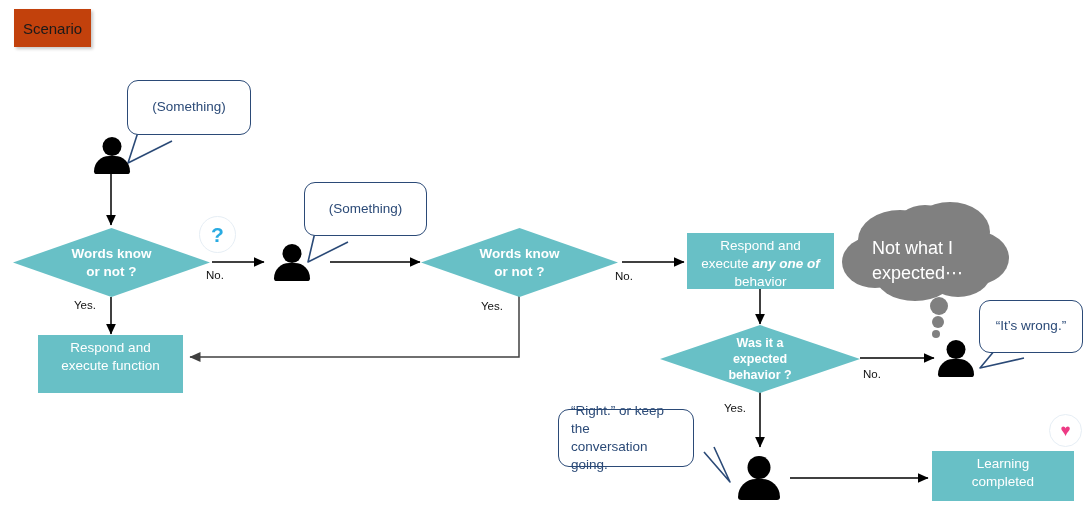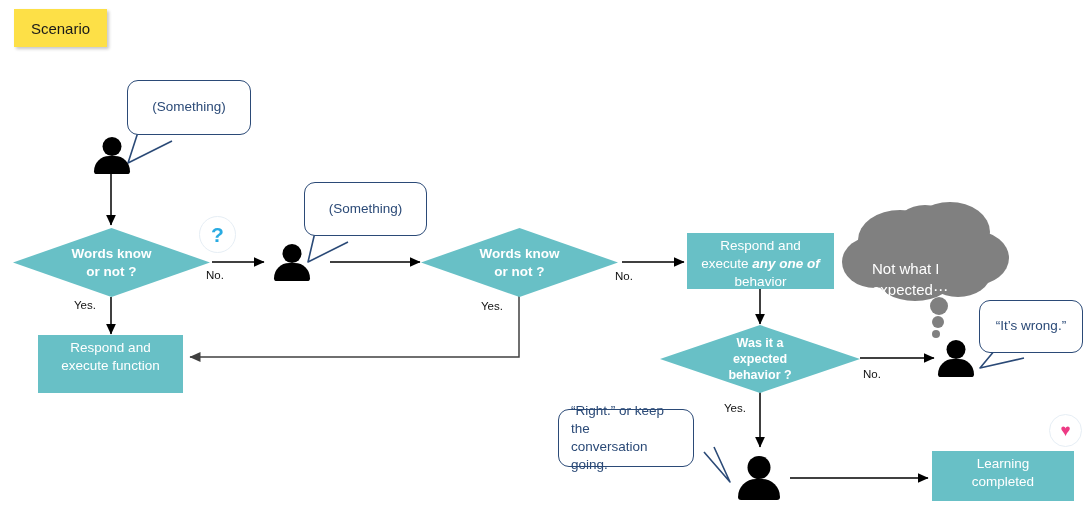--- a/index.html
+++ b/index.html
@@ -16,21 +16,21 @@
 
   
   #tabs { position: absolute; left: 14px; top: 9px; display: flex; }
   .tab {
     height: 38px;
     display: flex; align-items: center; justify-content: center;
     font-size: 15px;
     color: #1a1a1a;
     box-shadow: 2px 2px 3px rgba(0,0,0,0.22);
   }
-  .tab-scenario { width: 93px; background: #fde047; }
+  .tab-scenario { width: 77px; background: #c2410c; }
   .tab-llm { width: 91px; background: #ffffff; border: 1px solid #bcd4e6; }
 
   
   #wires { position: absolute; left:0; top:0; width:1091px; height:509px; }
 
   
   .proc {
     position: absolute;
     background: #68c0c6;
     color: #ffffff;
@@ -73,22 +73,22 @@
     border-radius: 11px;
     background: #ffffff;
     color: #2b4a77;
     font-size: 13.5px;
     line-height: 1.34;
     padding: 9px 12px;
     display: flex; align-items: center;
   }
   .cloud-text {
     position: absolute; left: 24px; top: 30px;
-    color: #ffffff; font-size: 15px; line-height: 1.4;
-    white-space: pre-line; z-index: 3; margin-top: 22px;
+    color: #ffffff; font-size: 18px; line-height: 1.4;
+    white-space: pre-line; z-index: 3;
   }
 
   
   .badge {
     position: absolute;
     border-radius: 50%;
     border: 1px solid #e6eef5;
     background: #ffffff;
     display: flex; align-items: center; justify-content: center;
   }

